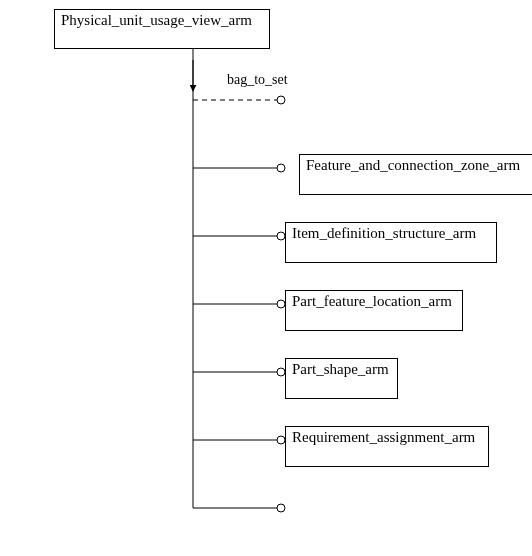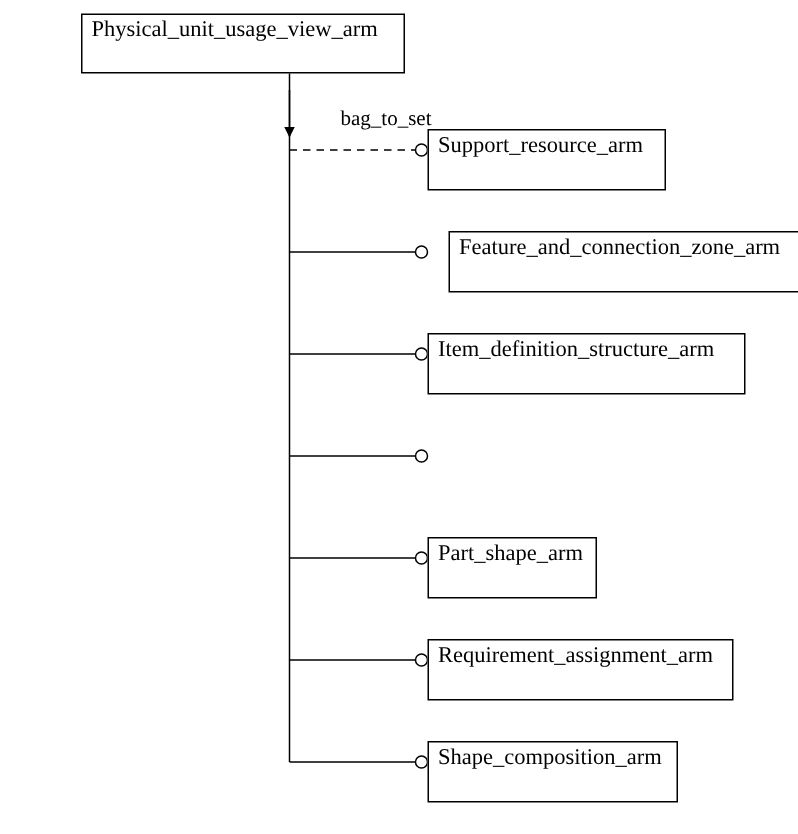--- a/index.html
+++ b/index.html
@@ -76,38 +76,35 @@
     <line x1="145" y1="372" x2="229" y2="372" stroke="#000" stroke-width="1"></line>
     <circle cx="233" cy="372" r="4" fill="#fff" stroke="#000" stroke-width="1"></circle>
 
     <line x1="145" y1="440" x2="229" y2="440" stroke="#000" stroke-width="1"></line>
     <circle cx="233" cy="440" r="4" fill="#fff" stroke="#000" stroke-width="1"></circle>
 
     <line x1="145" y1="508" x2="229" y2="508" stroke="#000" stroke-width="1"></line>
     <circle cx="233" cy="508" r="4" fill="#fff" stroke="#000" stroke-width="1"></circle>
   </svg>
 
-  <div class="box" style="left:237px; top:86px; width:159px; height:41px;">
-    <div class="label">Support_resource_arm</div>
-  </div>
 
   <div class="box" style="left:251px; top:154px; width:239px; height:41px;">
     <div class="label">Feature_and_connection_zone_arm</div>
   </div>
 
   <div class="box" style="left:237px; top:222px; width:212px; height:41px;">
     <div class="label">Item_definition_structure_arm</div>
   </div>
 
+  <div class="box" style="left:237px; top:290px; width:178px; height:41px;">
+    <div class="label">Part_feature_location_arm</div>
+  </div>
 
   <div class="box" style="left:237px; top:426px; width:204px; height:41px;">
     <div class="label">Requirement_assignment_arm</div>
   </div>
 
   <div class="box" style="left:237px; top:358px; width:113px; height:41px;">
     <div class="label">Part_shape_arm</div>
   </div>
 
-  <div class="box" style="left:237px; top:494px; width:167px; height:41px;">
-    <div class="label">Shape_composition_arm</div>
-  </div>
 
 </div>
 
 </body></html>

